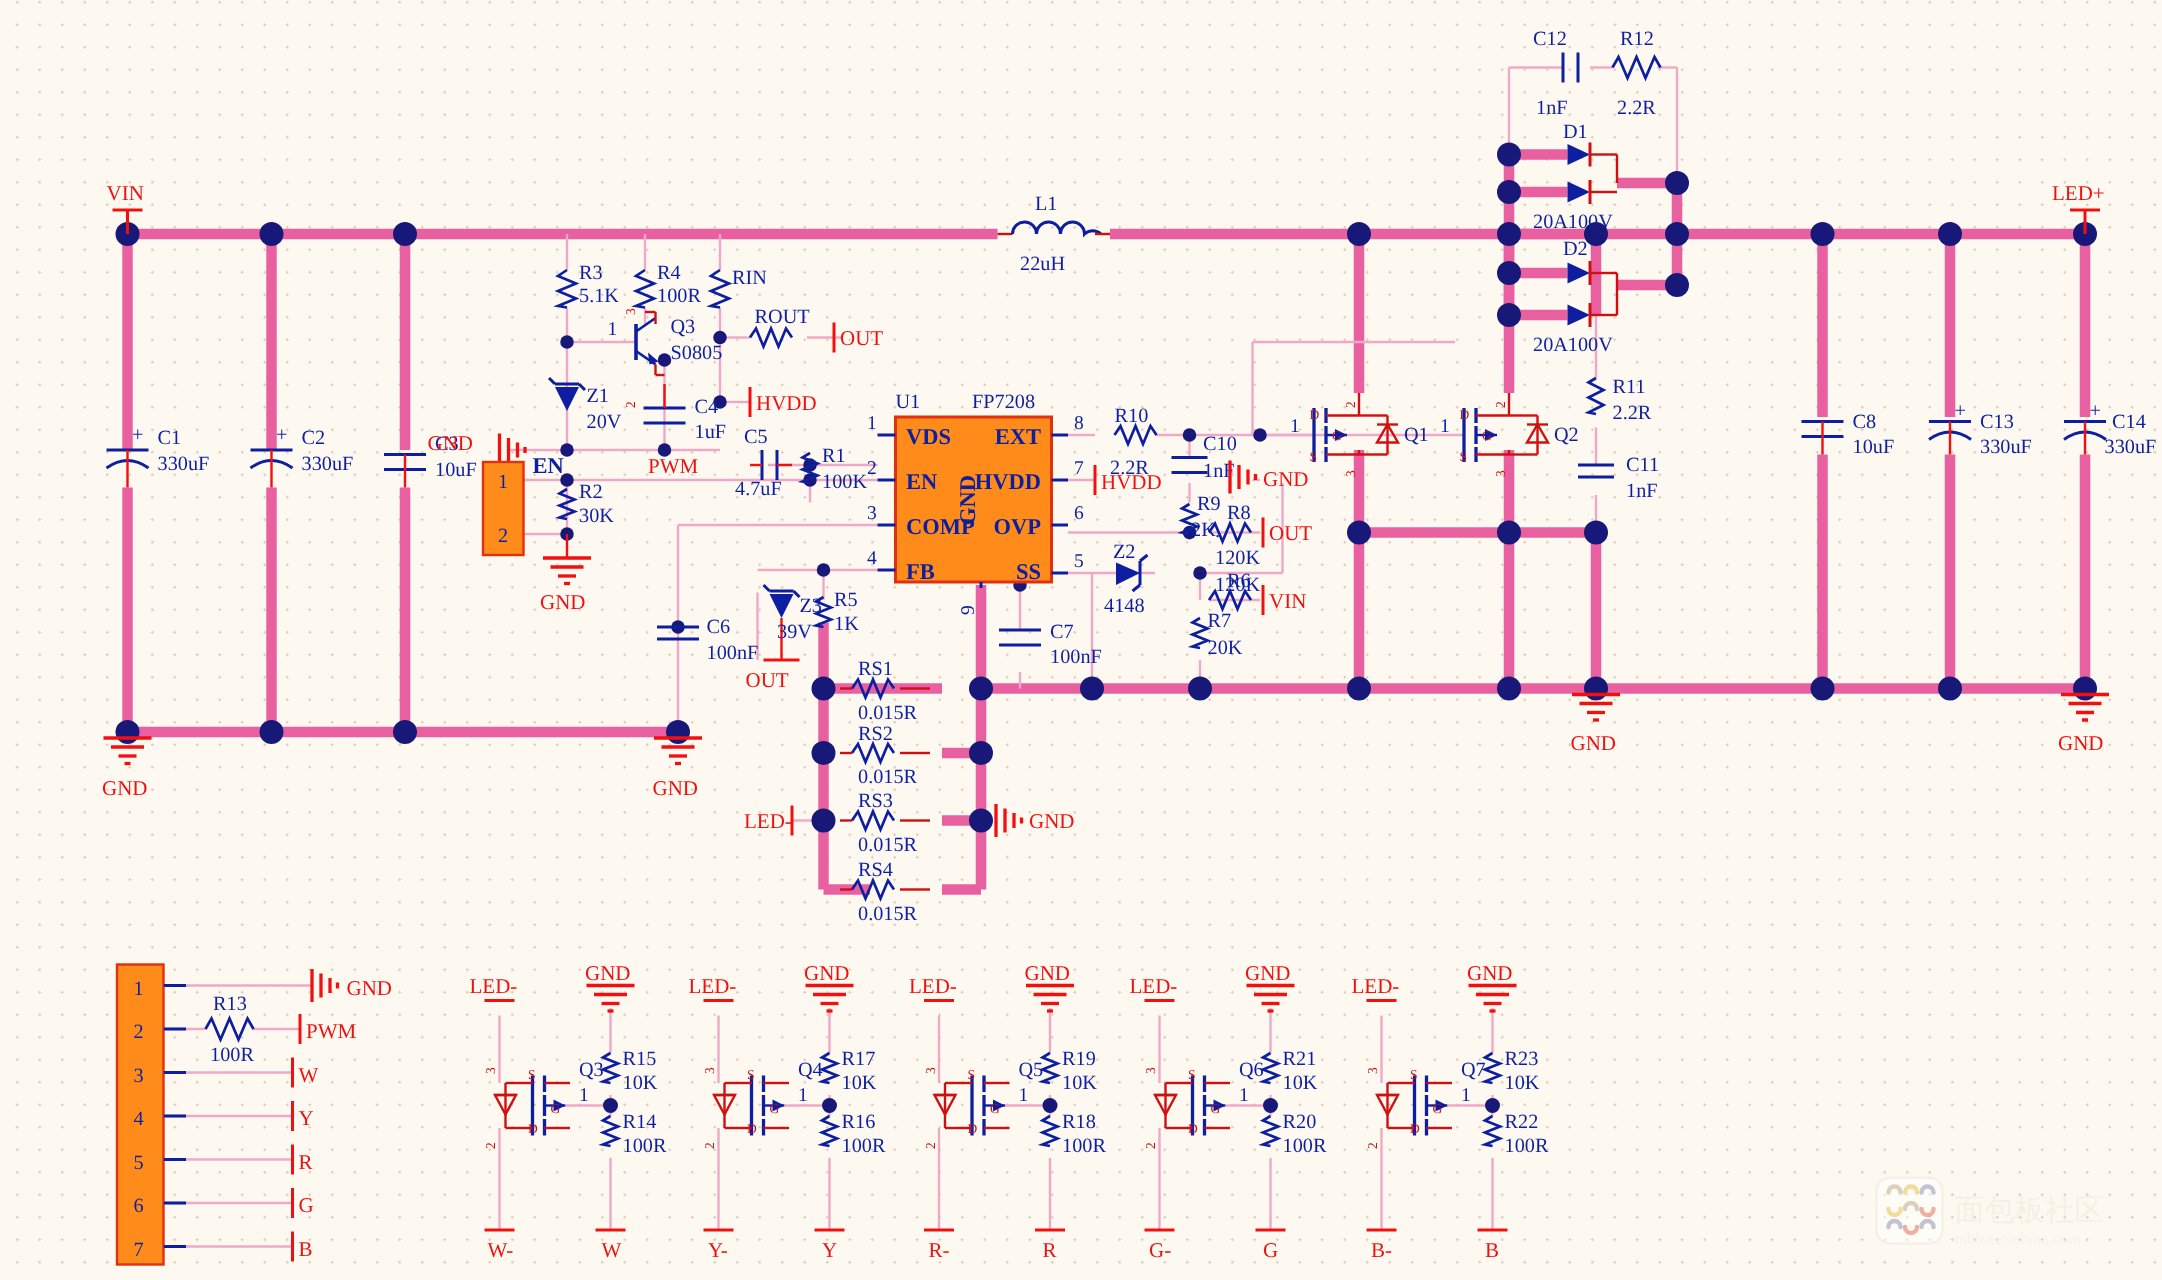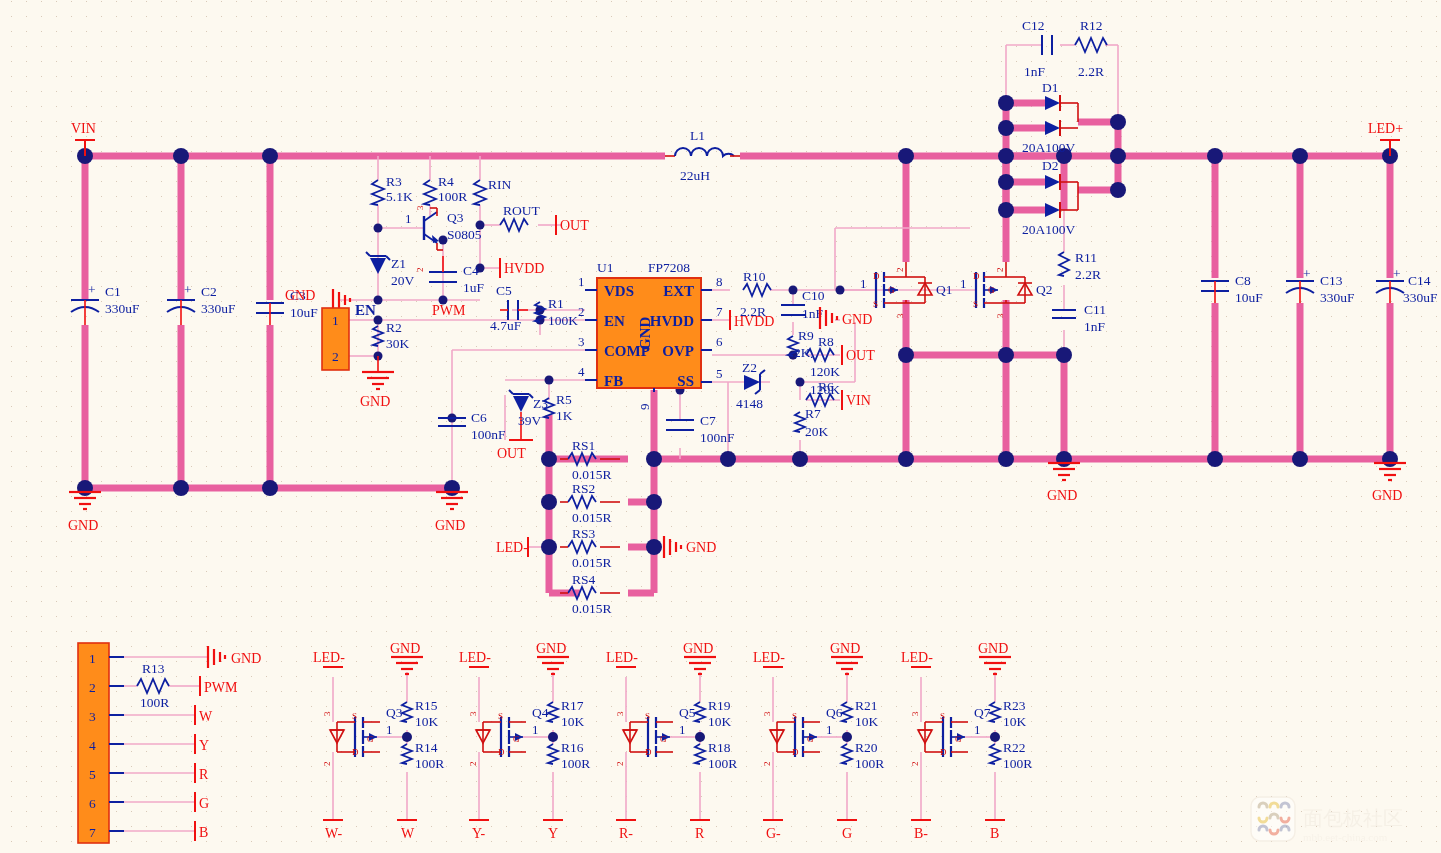--- a/index.html
+++ b/index.html
@@ -16,21 +16,21 @@
     background-size:15px 15px;
     background-position:4px 9px;
   }
   svg#schem{position:absolute;left:0;top:0;width:1441px;height:853px;}
   text{font-family:"Liberation Serif",serif;}
   .lbl-blue{fill:#0d1fa0;font-size:13.5px;}
   .lbl-red{fill:#f01010;font-size:14px;}
   .pinno{fill:#0d1fa0;font-size:13px;}
   .pinnm{fill:#0d1fa0;font-size:15px;font-weight:bold;}
   .mostag{fill:#d01010;font-size:9px;}
-  .wm{position:absolute;right:10px;bottom:8px;width:182px;height:52px;opacity:.5;}
+  .wm{position:absolute;right:10px;bottom:20px;width:182px;height:52px;opacity:.5;}
 </style>
 </head>
 <body>
 
 <div id="sheet"></div>
 
 <svg id="schem" xmlns="http://www.w3.org/2000/svg">
   <defs>
     <g id="gndsym">
       <line x1="-16" y1="0" x2="16" y2="0" stroke="#f01010" stroke-width="2.2"></line>

